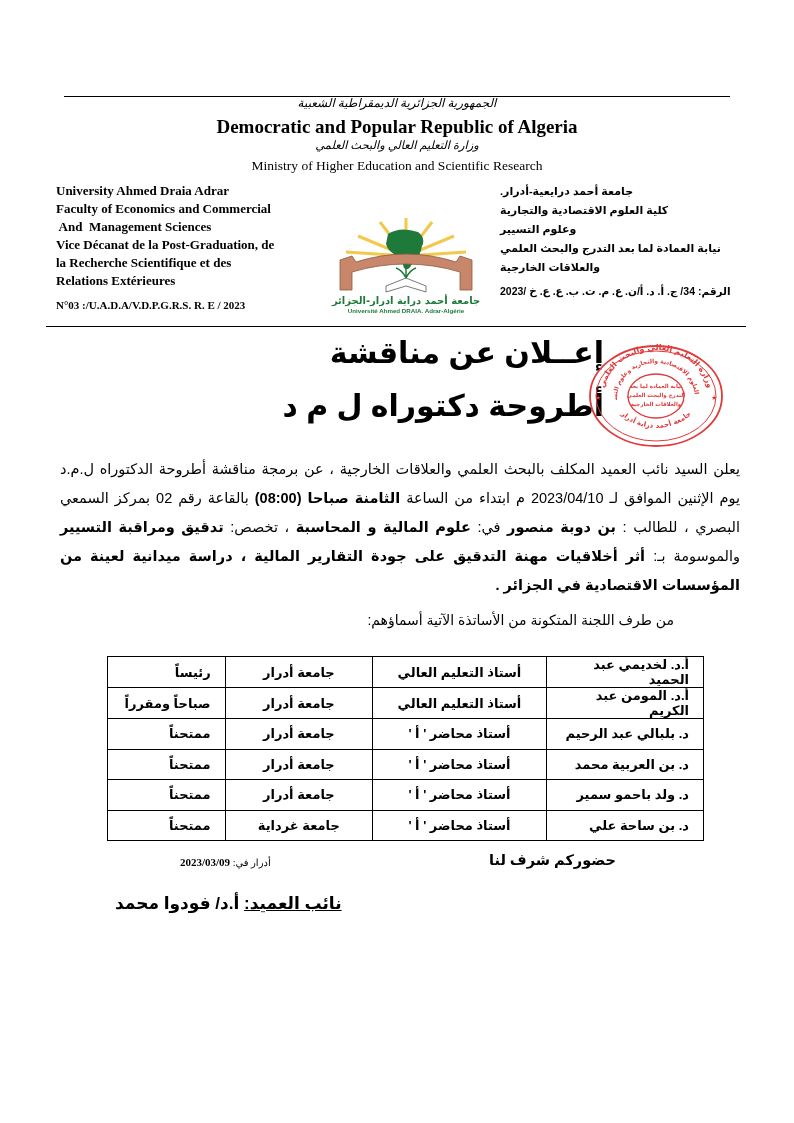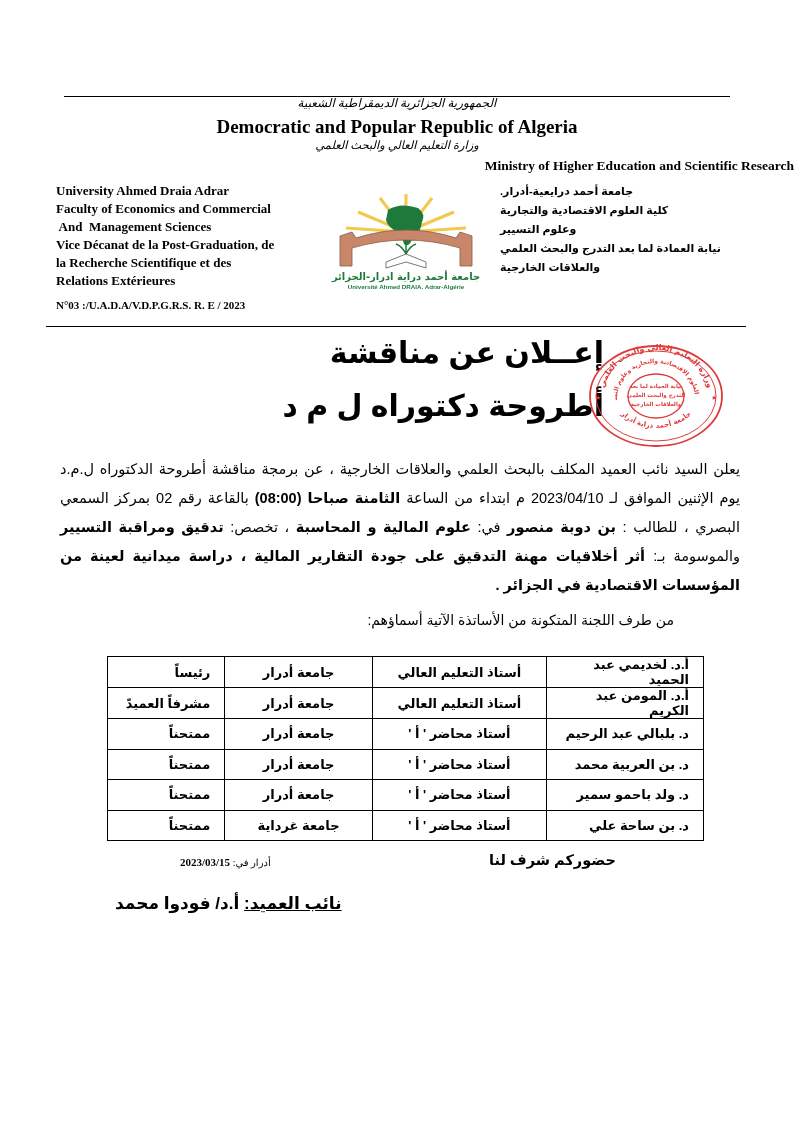--- a/index.html
+++ b/index.html
@@ -7,31 +7,31 @@
   .abs { position:absolute; }
   .serif { font-family:"Liberation Serif","DejaVu Serif",serif; }
   .sans { font-family:"Liberation Sans","DejaVu Sans",sans-serif; }
   .rtl { direction:rtl; unicode-bidi:embed; }
   .hr { position:absolute; height:1px; background:#000; }
   .center { text-align:center; left:0; width:794px; }
 
   #ar-country { top:96px; font-size:12px; font-style:italic; }
   #en-country { top:116px; font-size:19px; font-weight:bold; }
   #ar-ministry { top:138px; font-size:11.5px; font-style:italic; }
-  #en-ministry { top:158px; font-size:13.5px; font-weight:bold;text-align:right; }
+  #en-ministry { top:158px; font-size:13.5px; font-weight:normal; }
 
   .en-block { left:56px; top:182px; width:260px; font-size:13px; font-weight:bold; line-height:18px; }
   .en-block div { white-space:nowrap; }
   .en-block .ref { margin-top:6px; font-size:11px; }
 
   .ar-block { right:44px; top:182px; width:250px; font-size:11px; font-weight:bold; line-height:19px; text-align:left; }
   .ar-block .ref { margin-top:5px; font-size:10.5px; }
   .ar-block .c { padding-right:40px; }
 
-  .logo { left:322px; top:192px; width:168px; height:100px; }
+  .logo { left:322px; top:216px; width:168px; height:100px; }
 
   .title1 { right:190px; top:335px; font-size:30px; font-weight:bold; }
   .title2 { right:190px; top:388px; font-size:30px; font-weight:bold; }
 
   .stamp { left:581px; top:340px; width:150px; height:108px; }
 
   .para { left:60px; width:680px; top:455px; font-size:14.5px; line-height:29px; text-align:justify; text-align-last:right; }
   .para b { font-weight:bold; }
   .committee-intro { right:120px; top:612px; font-size:14px; }
 
@@ -68,20 +68,21 @@
   <div>Relations Extérieures</div>
   <div class="ref">N°03 :/U.A.D.A/V.D.P.G.R.S. R. E / 2023</div>
 </div>
 
 <div class="abs ar-block sans rtl">
   <div>جامعة أحمد درايعية-أدرار.</div>
   <div>كلية العلوم الاقتصادية والتجارية</div>
   <div>وعلوم التسيير</div>
   <div>نيابة العمادة لما بعد التدرج والبحث العلمي</div>
   <div class="c">والعلاقات الخارجية</div>
+  <div class="ref">الرقم: 34/ ج. أ. د. أ/ن. ع. م. ت. ب. ع. ع. خ /2023</div>
 </div>
 
 <div class="abs logo">
   <svg width="168" height="100" viewBox="0 0 168 100">
     <g stroke="#f2c94c" stroke-width="3">
       <line x1="84" y1="40" x2="84" y2="2"></line>
       <line x1="84" y1="40" x2="58" y2="6"></line>
       <line x1="84" y1="40" x2="110" y2="6"></line>
       <line x1="84" y1="40" x2="36" y2="20"></line>
       <line x1="84" y1="40" x2="132" y2="20"></line>
@@ -138,21 +139,21 @@
       <tr>
         <td class="c1">أ.د. لخديمي عبد الحميد</td>
         <td class="c2">أستاذ التعليم العالي</td>
         <td class="c3">جامعة أدرار</td>
         <td class="c4">رئيساً</td>
       </tr>
       <tr>
         <td class="c1">أ.د. المومن عبد الكريم</td>
         <td class="c2">أستاذ التعليم العالي</td>
         <td class="c3">جامعة أدرار</td>
-        <td class="c4">مشرفاً العميدً</td>
+        <td class="c4">صباحاً ومقرراً</td>
       </tr>
       <tr>
         <td class="c1">د. بلبالي عبد الرحيم</td>
         <td class="c2">أستاذ محاضر ' أ '</td>
         <td class="c3">جامعة أدرار</td>
         <td class="c4">ممتحناً</td>
       </tr>
       <tr>
         <td class="c1">د. بن العربية محمد</td>
         <td class="c2">أستاذ محاضر ' أ '</td>
@@ -169,18 +170,18 @@
         <td class="c1">د. بن ساحة علي</td>
         <td class="c2">أستاذ محاضر ' أ '</td>
         <td class="c3">جامعة غرداية</td>
         <td class="c4">ممتحناً</td>
       </tr>
     </tbody>
 </table>
 
 <div class="abs honor sans rtl">حضوركم شرف لنا</div>
 <div class="abs date-line serif rtl">
-  <span>أدرار في: </span><b>2023/03/15</b>
+  <span>أدرار في: </span><b>2023/03/09</b>
 </div>
 <div class="abs signature sans rtl">
   <span class="role">نائب العميد:</span>
   <span>أ.د/ فودوا محمد</span>
 </div>
 
 </body></html>

